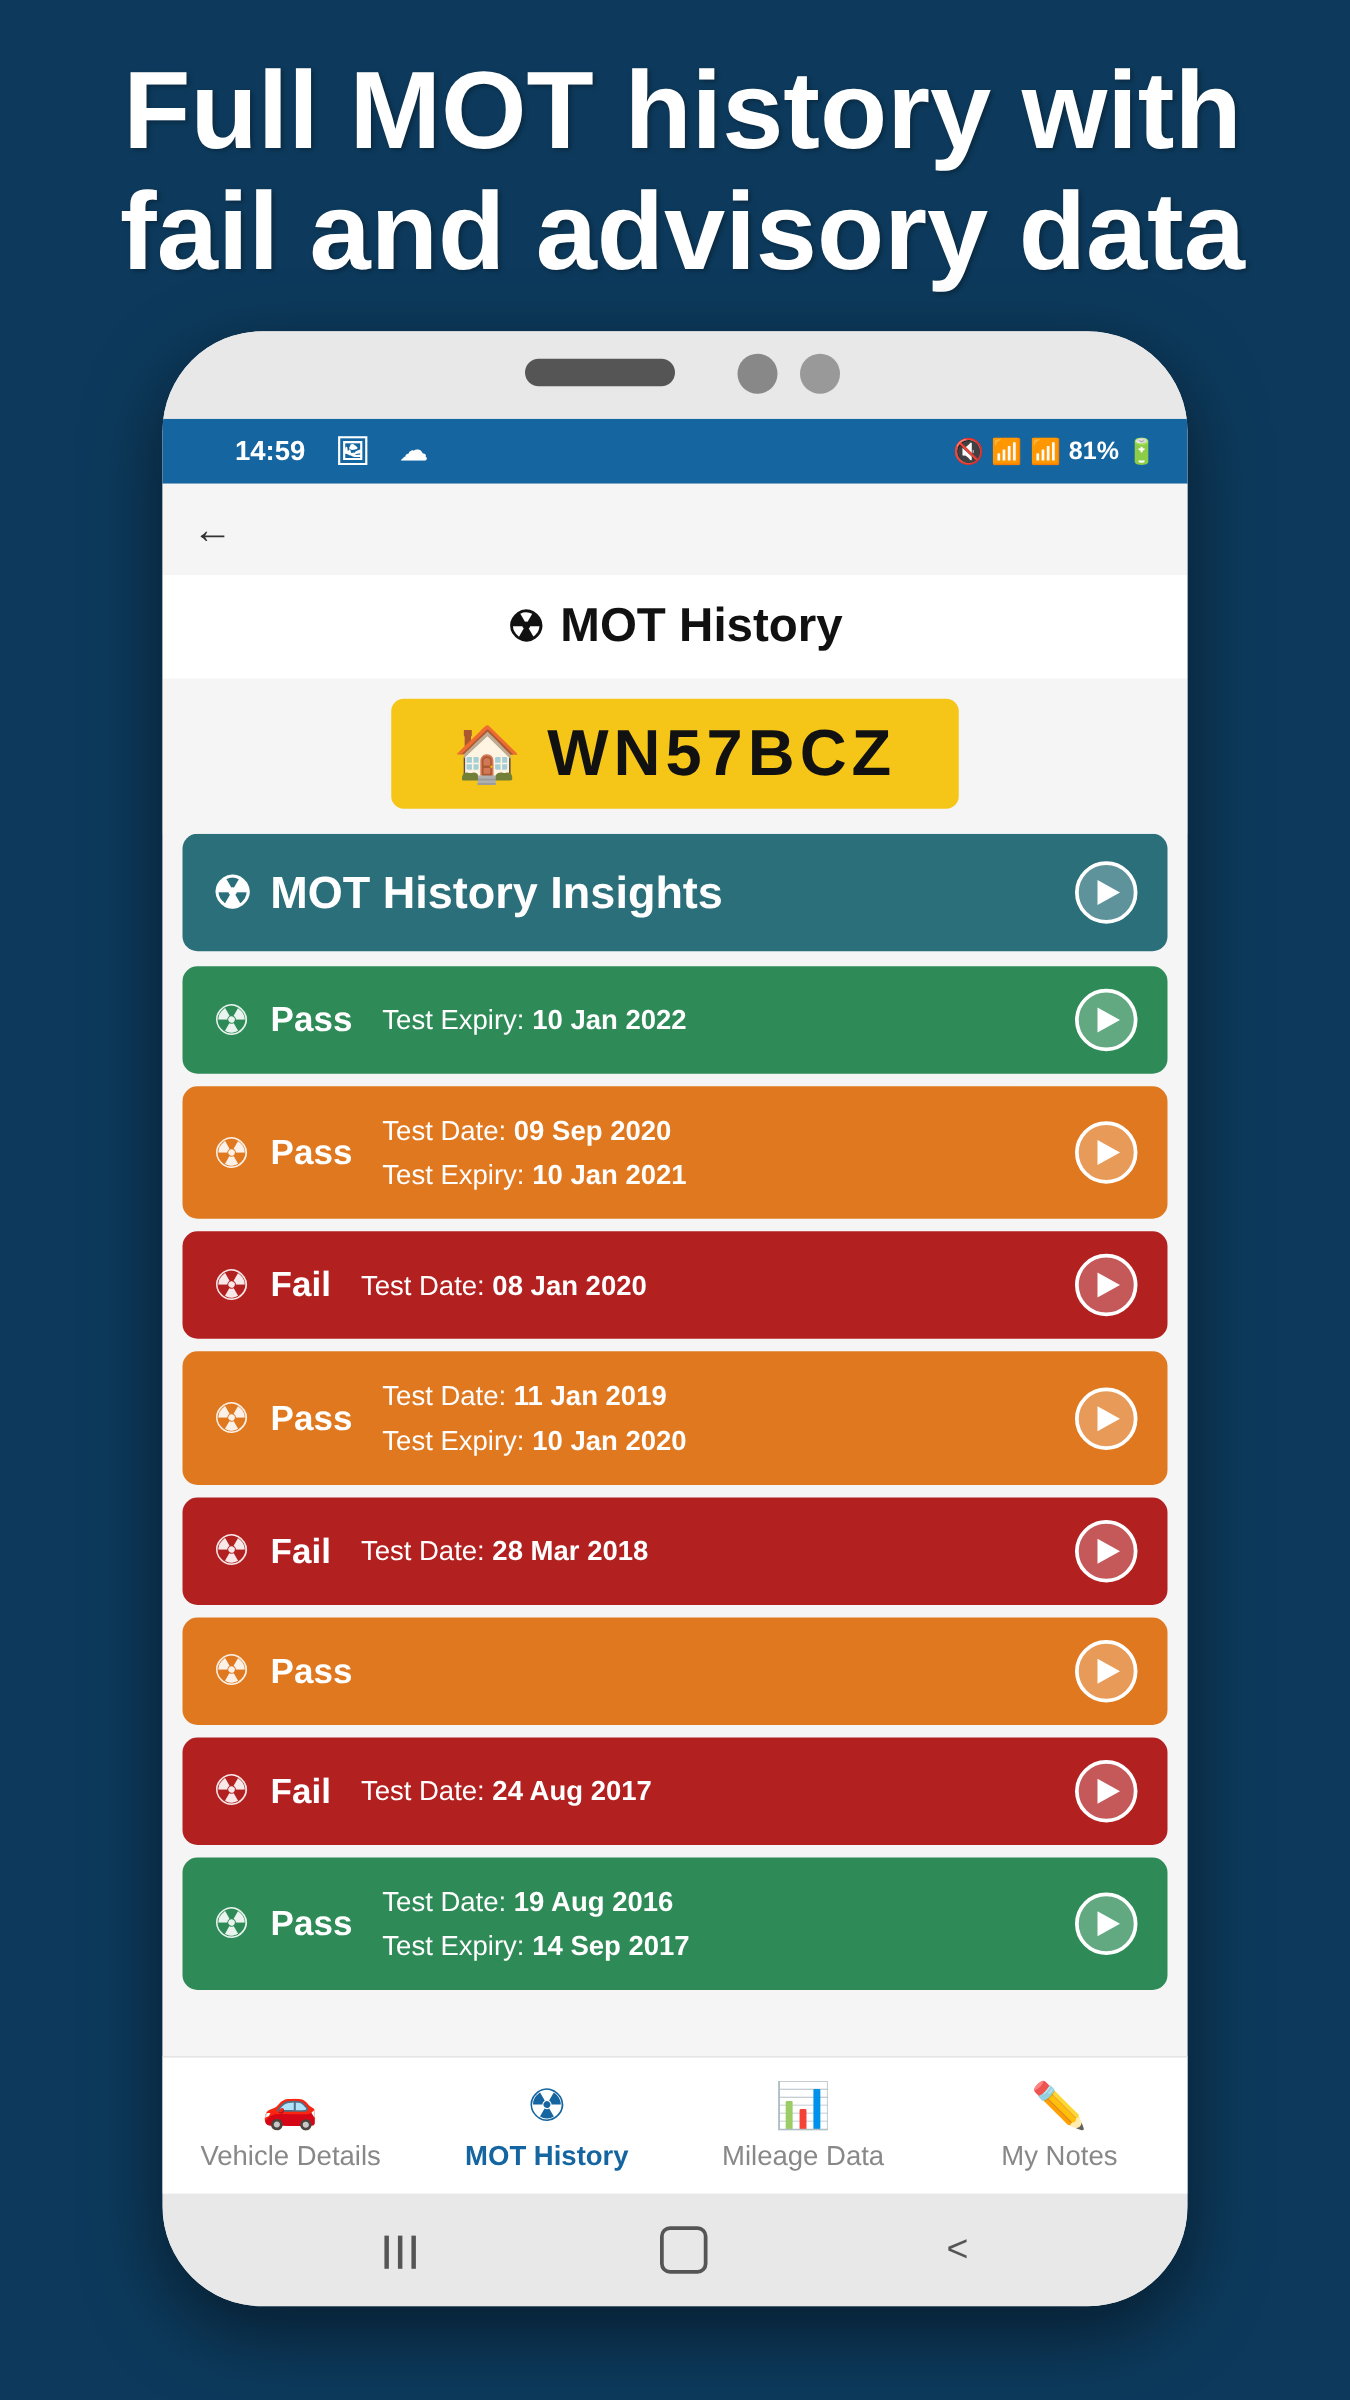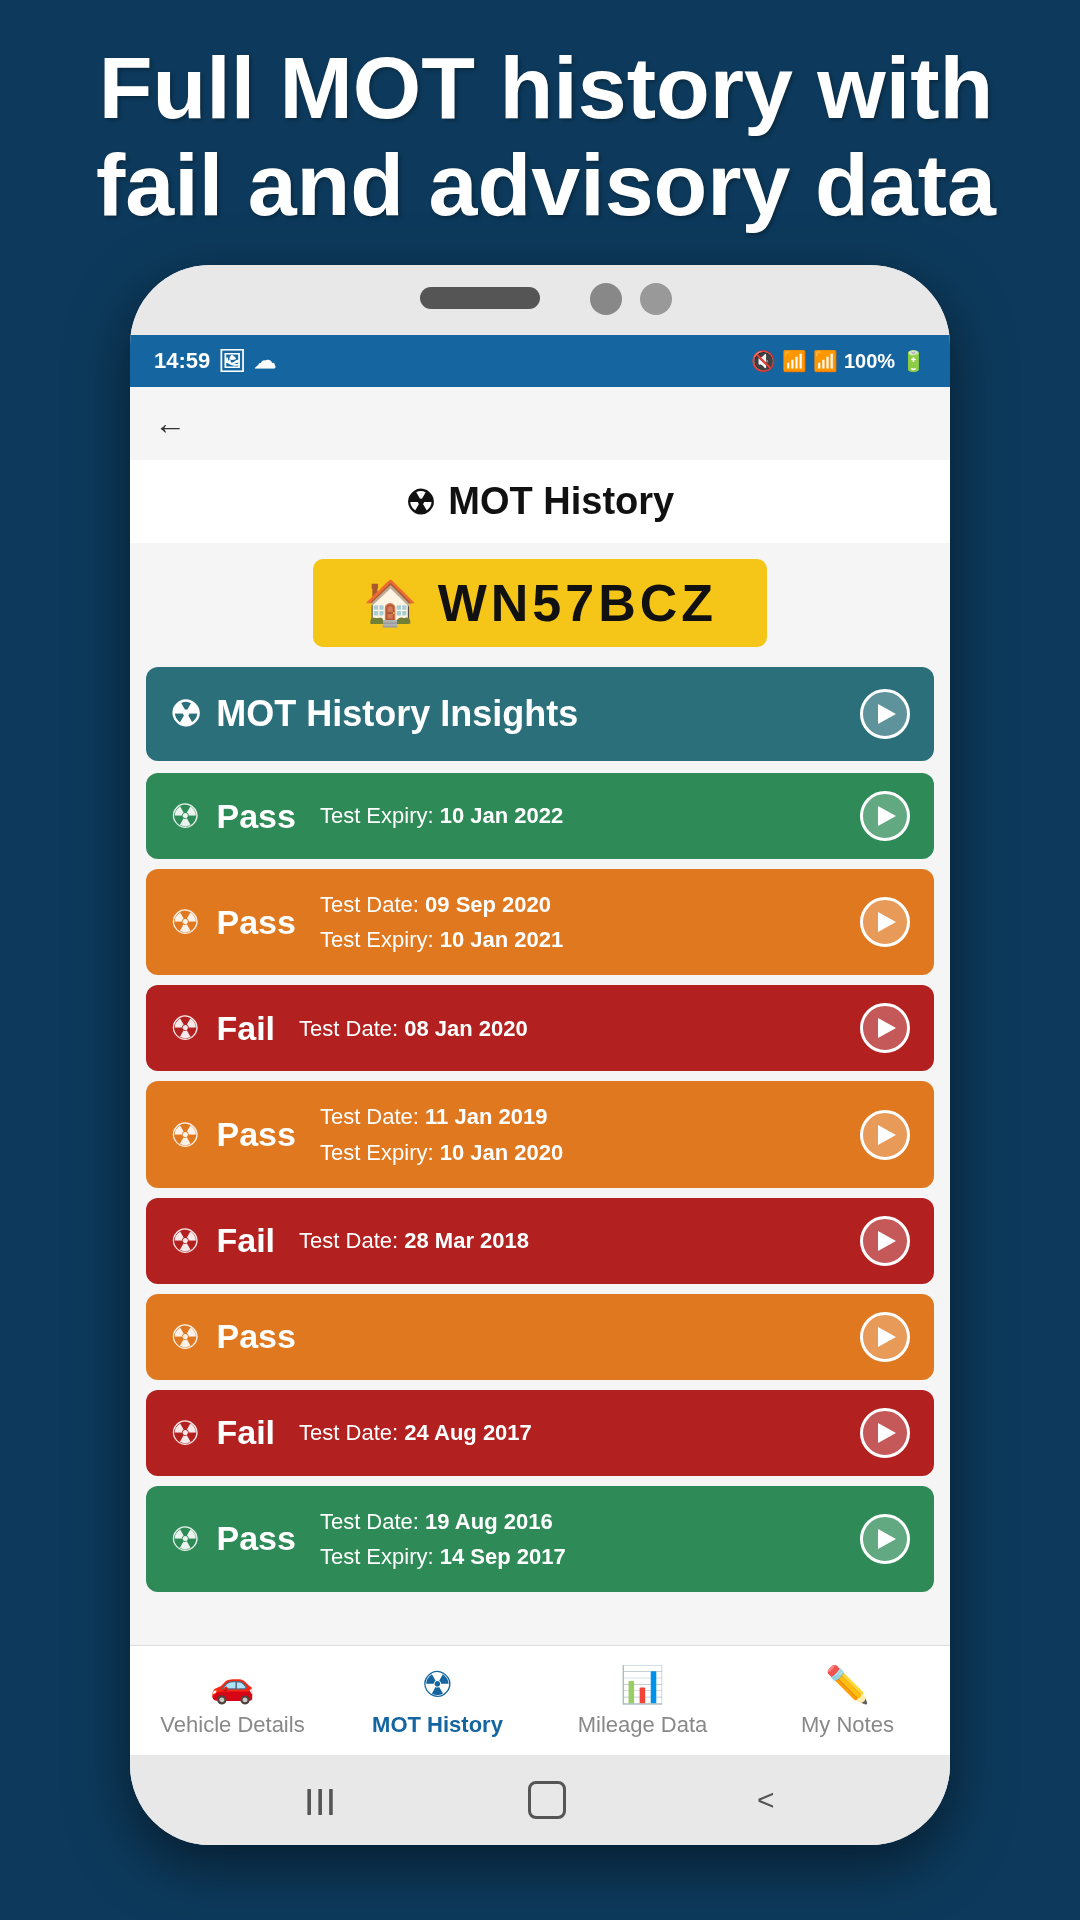--- a/index.html
+++ b/index.html
@@ -82,21 +82,21 @@
       background: #1565a0;
       height: 52px;
       display: flex;
       align-items: center;
       justify-content: space-between;
       padding: 0 24px;
       color: white;
       font-size: 22px;
       font-weight: bold;
     }
-    .status-left { display: flex; align-items: center; gap: 8px; }
+    .status-left { display: flex; align-items: center; gap: 24px; margin-left: 34px; }
     .status-right { display: flex; align-items: center; gap: 6px; font-size: 20px; }
 
     
     .phone-screen {
       background: #f5f5f5;
       height: calc(1580px - 70px - 52px - 90px);
       overflow: hidden;
     }
 
     
@@ -190,21 +190,21 @@
     .mot-card.fail-red { background: #b22020; }
 
     .mot-left {
       display: flex;
       align-items: center;
       gap: 16px;
       color: white;
     }
     .mot-result-icon { font-size: 34px; color: white; opacity: 0.9; }
     .mot-result-text {
-      font-size: 34px;
+      font-size: 28px;
       font-weight: 900;
       color: white;
     }
     .mot-dates {
       color: white;
       font-size: 22px;
       line-height: 1.6;
       margin-left: 8px;
     }
     .mot-dates .date-label { font-weight: normal; }
@@ -312,21 +312,21 @@
     <div class="status-bar">
       <div class="status-left">
         <span>14:59</span>
         <span>🖼</span>
         <span>☁</span>
       </div>
       <div class="status-right">
         <span>🔇</span>
         <span>📶</span>
         <span>📶</span>
-        <span>100%</span>
+        <span>81%</span>
         <span>🔋</span>
       </div>
     </div>
 
     <div class="phone-screen">
 
       <div class="back-bar">
         <span class="back-arrow">←</span>
       </div>
 

